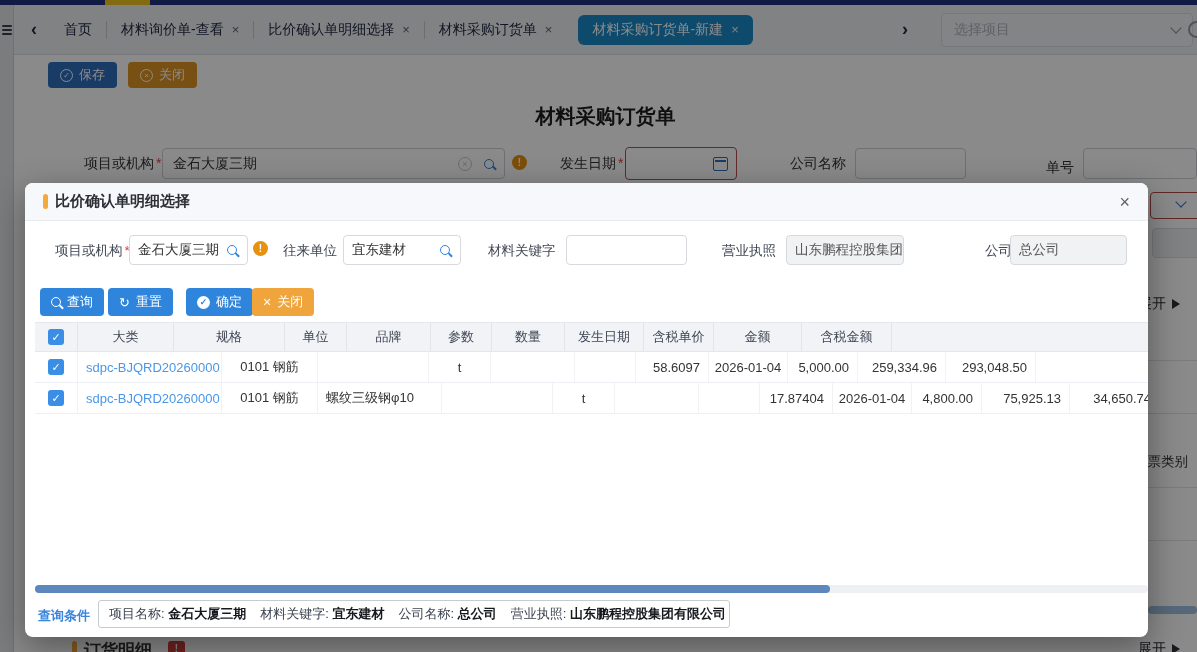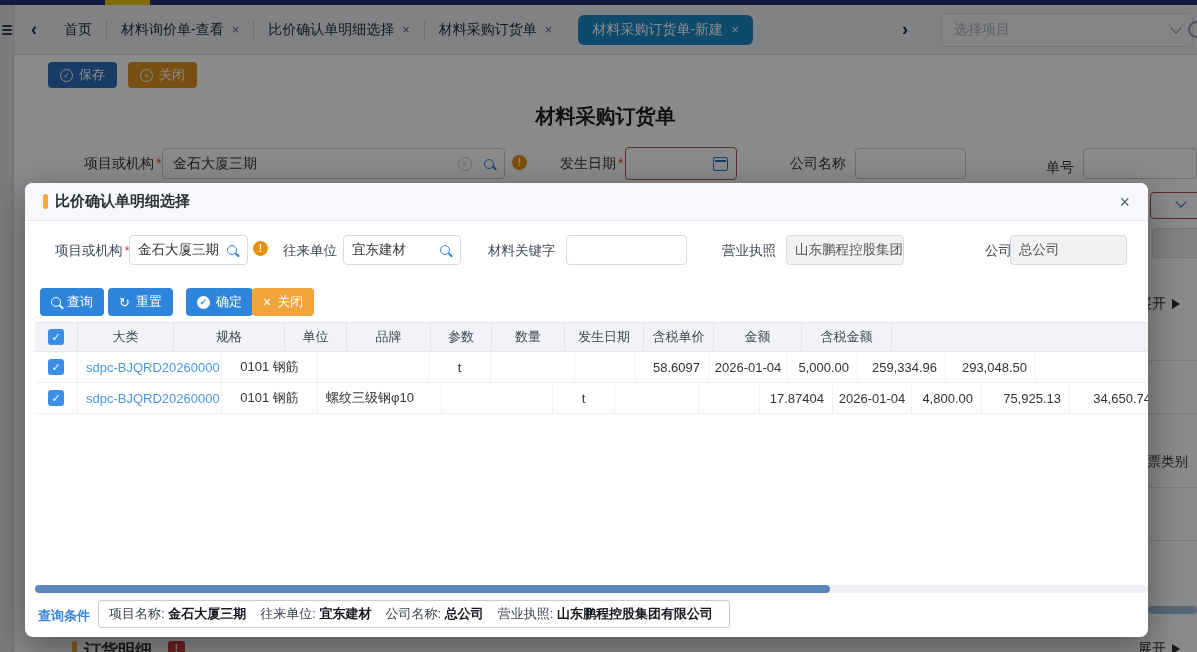--- a/index.html
+++ b/index.html
@@ -361,17 +361,17 @@
     </div>
   </div>
 
   <div class="m-scroll">
     <div class="m-thumb"></div>
   </div>
 
   <div class="m-cond-label">查询条件</div>
   <div class="m-cond-box">
     <span><span>项目名称:</span> <b>金石大厦三期</b></span>
-    <span><span>往来单位:</span> <b>宜东建材</b></span>
+    <span><span>材料关键字:</span> <b>宜东建材</b></span>
     <span><span>公司名称:</span> <b>总公司</b></span>
     <span><span>营业执照:</span> <b>山东鹏程控股集团有限公司</b></span>
   </div>
 </div>
 
 </body></html>

